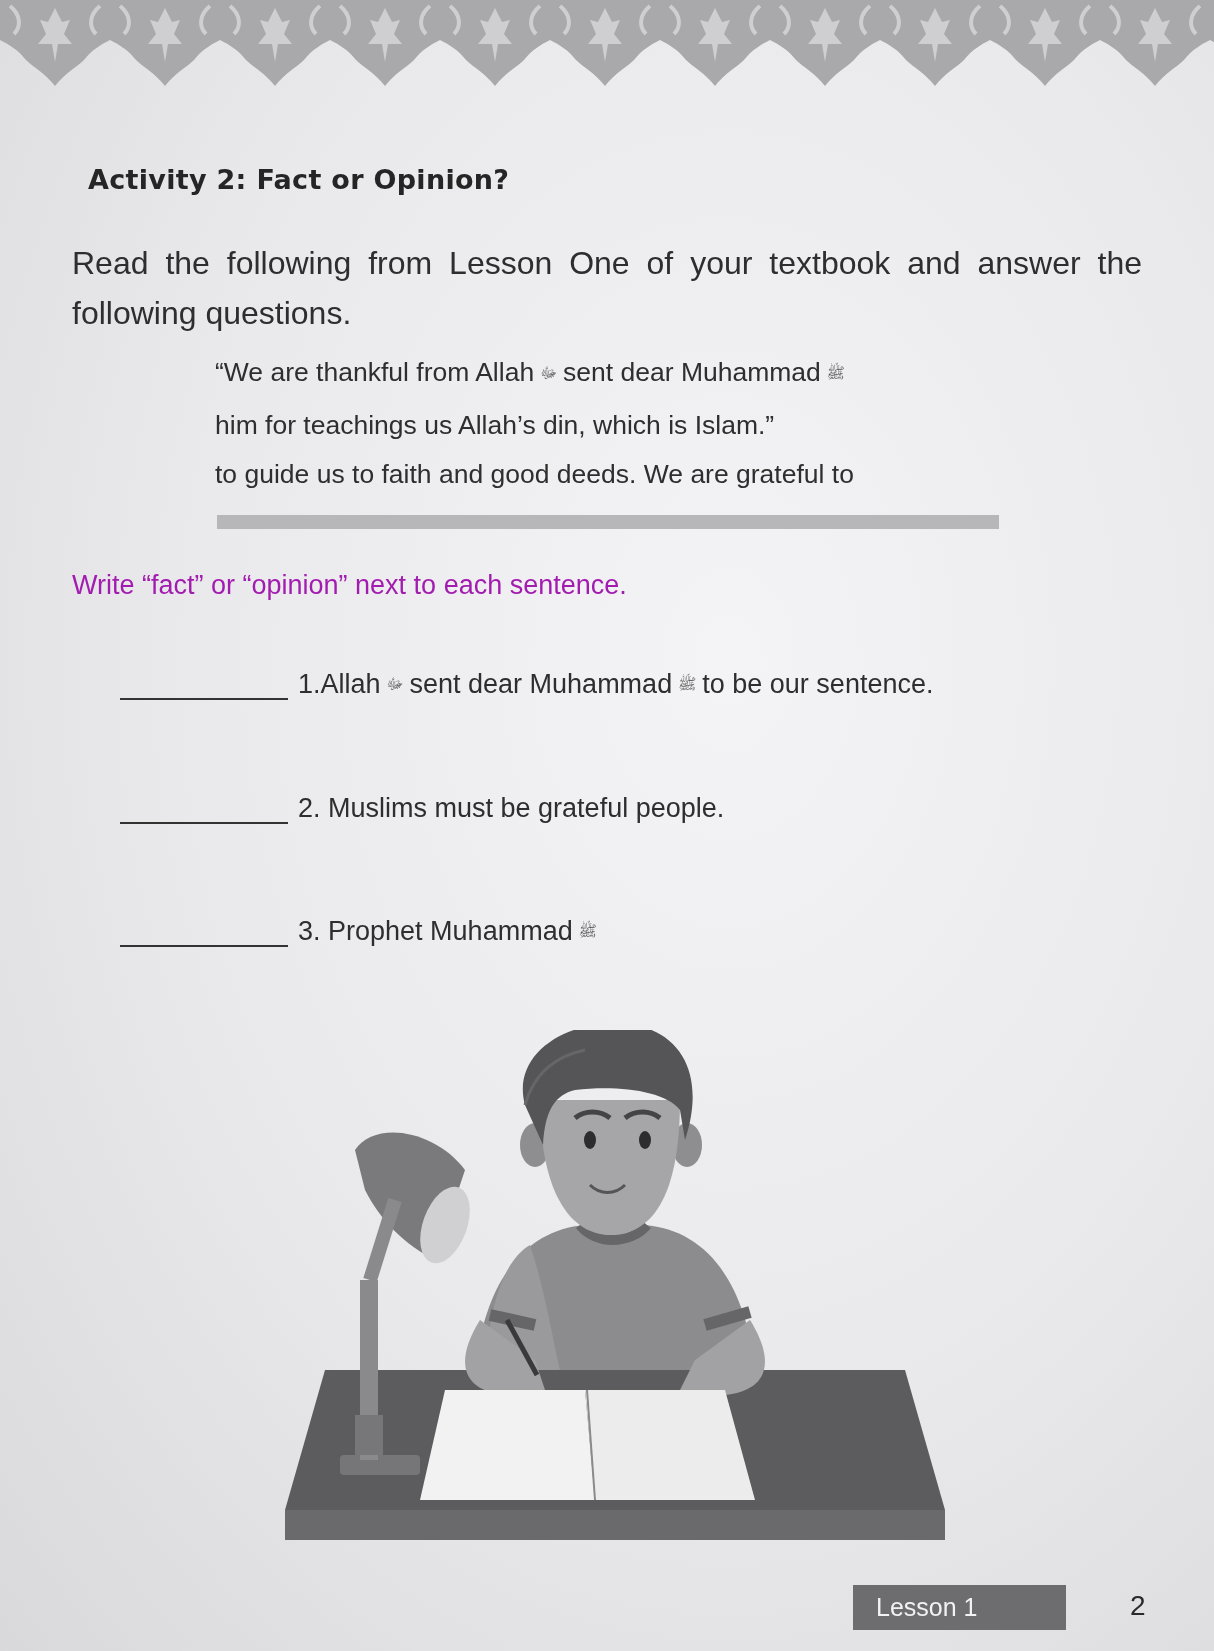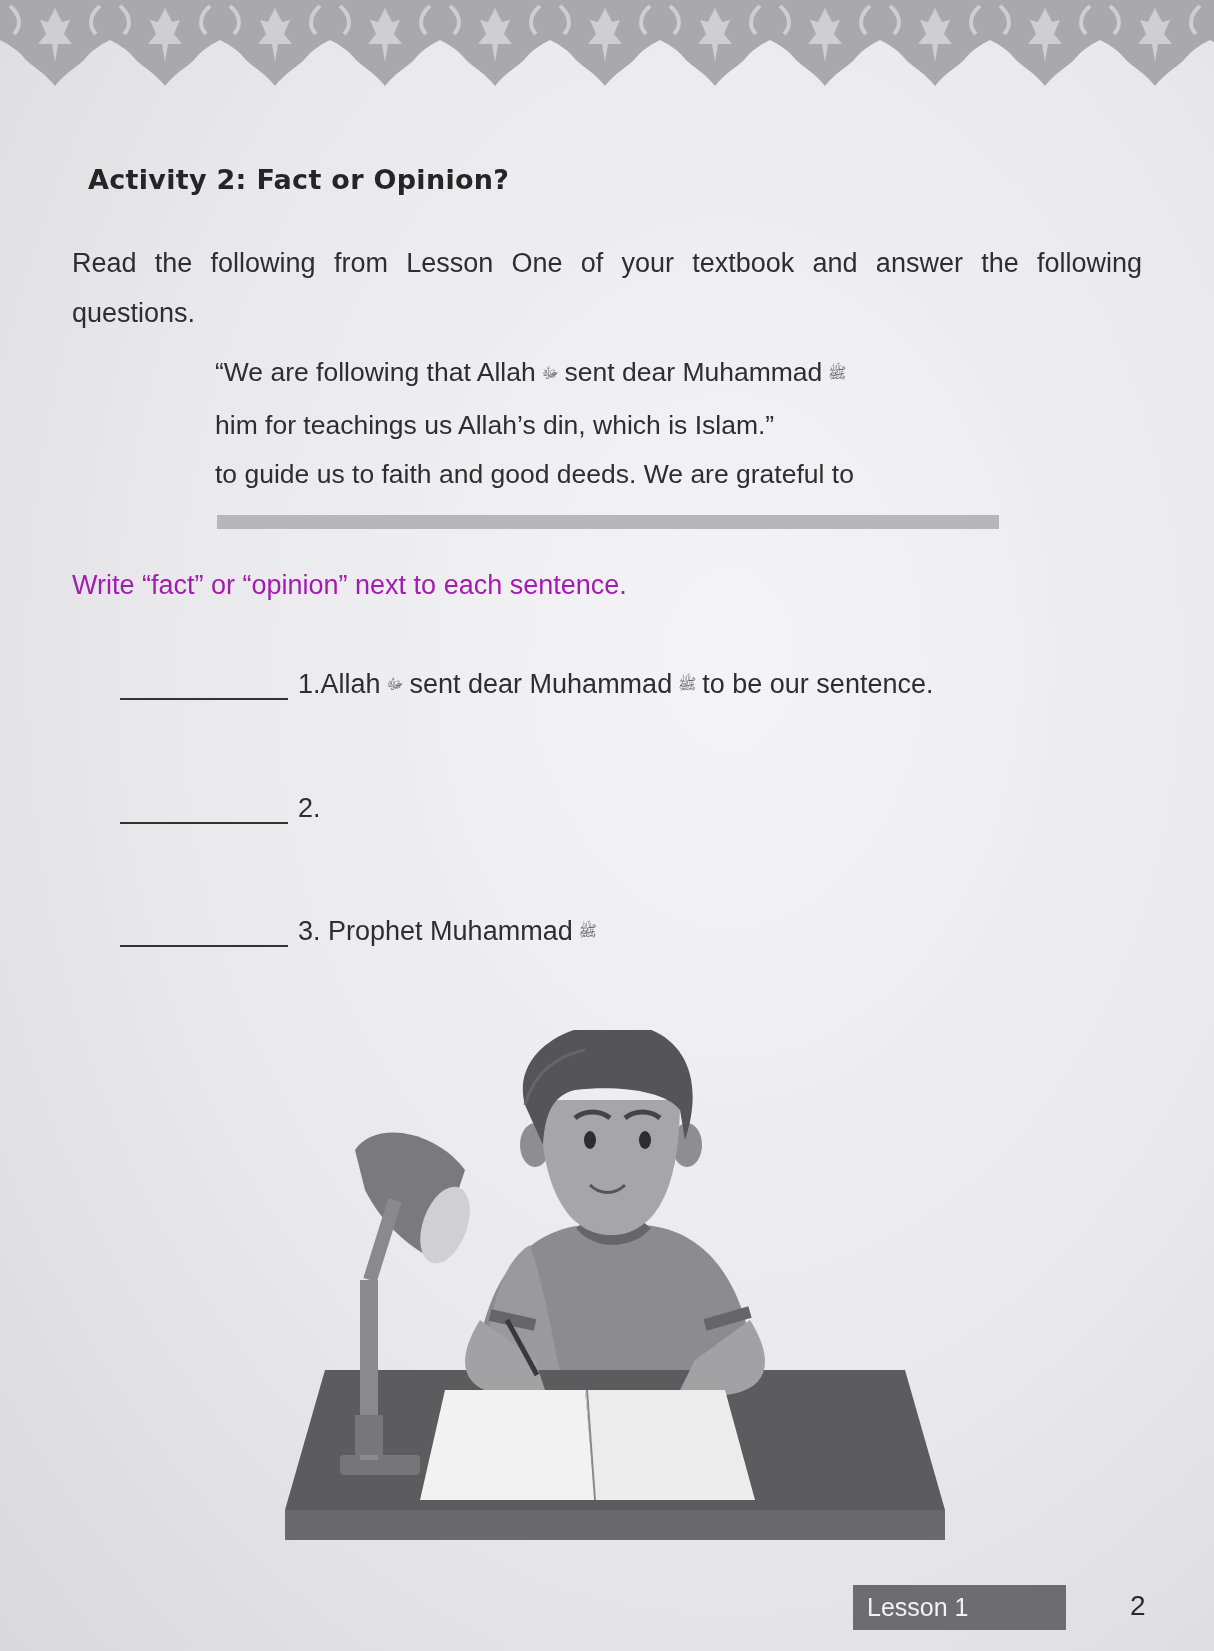--- a/index.html
+++ b/index.html
@@ -9,41 +9,41 @@
     font-family: "Liberation Sans", sans-serif; color: #2b2b2b;
   }
   .border-band { position: absolute; left: 0; top: 0; width: 1214px; height: 90px; }
   .page-title {
     position: absolute; left: 72px; top: 148px; margin: 16px;
     font-family: "DejaVu Sans", sans-serif; font-weight: bold; font-size: 27px;
     letter-spacing: 0.3px; color: #252525;
   }
   .intro {
     position: absolute; left: 72px; top: 238px; width: 1070px;
-    font-size: 27px; line-height: 50px; text-align: justify; color: #2e2e2e;
+    font-size: 32px; line-height: 50px; text-align: justify; color: #2e2e2e;
   }
   .quote {
     position: absolute; left: 215px; top: 348px; width: 800px;
     font-size: 26.5px; line-height: 49px; color: #2e2e2e;
   }
   .divider-bar { position: absolute; left: 217px; top: 515px; width: 782px; height: 14px; background: #b7b7b9; }
   .instruction { position: absolute; left: 72px; top: 570px; font-size: 27px; color: #a21caf; }
   .question {
     position: absolute; left: 120px; display: flex; align-items: flex-end;
     font-size: 27px; color: #2e2e2e;
   }
   .blank { display: inline-block; width: 168px; border-bottom: 2px solid #333; margin-right: 10px; height: 30px; cursor: text; }
   .honorific {
     display: inline-block; font-family: "DejaVu Serif", serif; font-size: 15px;
     color: #555; padding: 0 6px; transform: translateY(-3px);
   }
   .illustration { position: absolute; left: 285px; top: 1030px; width: 660px; height: 530px; }
   .footer-tab {
     position: absolute; left: 853px; top: 1585px; width: 213px; height: 45px;
-    background: #6d6d6f; color: #f2f2f2; font-size: 25px; line-height: 45px; padding-left: 14px; box-sizing: border-box;
+    background: #6d6d6f; color: #f2f2f2; font-size: 25px; line-height: 45px; padding-left: 23px; box-sizing: border-box;
   }
   .page-number { position: absolute; left: 1130px; top: 1590px; font-size: 28px; color: #2a2a2a; }
 </style>
 </head>
 <body>
 
 <svg class="border-band" viewBox="0 0 1214 90" preserveAspectRatio="none">
   <defs>
     <pattern id="arch" x="0" y="0" width="110" height="90" patternUnits="userSpaceOnUse">
       <path d="M0 0 H110 V40 C100 45 92 50 84 60 C76 68 66 72 55 86 C44 72 34 68 26 60 C18 50 10 45 0 40 Z" fill="#a9a9ab"></path>
@@ -53,21 +53,21 @@
   </defs>
   <rect x="-20" y="0" width="1254" height="90" fill="url(#arch)"></rect>
 </svg>
 
 <h1 class="page-title">Activity 2: Fact or Opinion?</h1>
 
 <p class="intro" style="margin:0;">Read the following from Lesson One of your textbook and answer the following questions.</p>
 
 <div class="quote">
   <div>
-    <span>“We are following that Allah</span><span class="honorific">ﷻ</span><span>sent dear Muhammad</span><span class="honorific">ﷺ</span>
+    <span>“We are thankful from Allah</span><span class="honorific">ﷻ</span><span>sent dear Muhammad</span><span class="honorific">ﷺ</span>
   </div>
   <div>him for teachings us Allah’s din, which is Islam.”</div>
   <div>to guide us to faith and good deeds. We are grateful to</div>
 </div>
 
 <div class="divider-bar"></div>
 
 <div class="instruction">Write “fact” or “opinion” next to each sentence.</div>
 
 <div class="question" style="top:668px;">
@@ -76,20 +76,21 @@
   <span>Allah</span>
   <span class="honorific">ﷻ</span>
   <span>sent dear Muhammad</span>
   <span class="honorific">ﷺ</span>
   <span>to be our sentence.</span>
 </div>
 
 <div class="question" style="top:792px;">
   <span class="blank"></span>
   <span>2.</span>&nbsp;
+  <span>Muslims must be grateful people.</span>
 </div>
 
 <div class="question" style="top:915px;">
   <span class="blank"></span>
   <span>3.</span>&nbsp;
   <span>Prophet Muhammad</span>
   <span class="honorific">ﷺ</span>
 </div>
 
 <svg class="illustration" viewBox="0 0 660 530">

